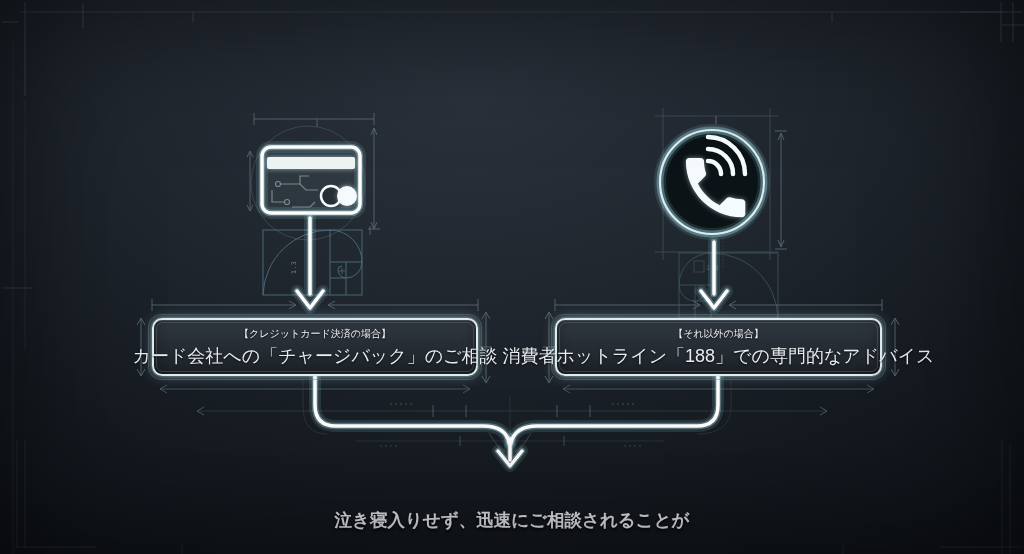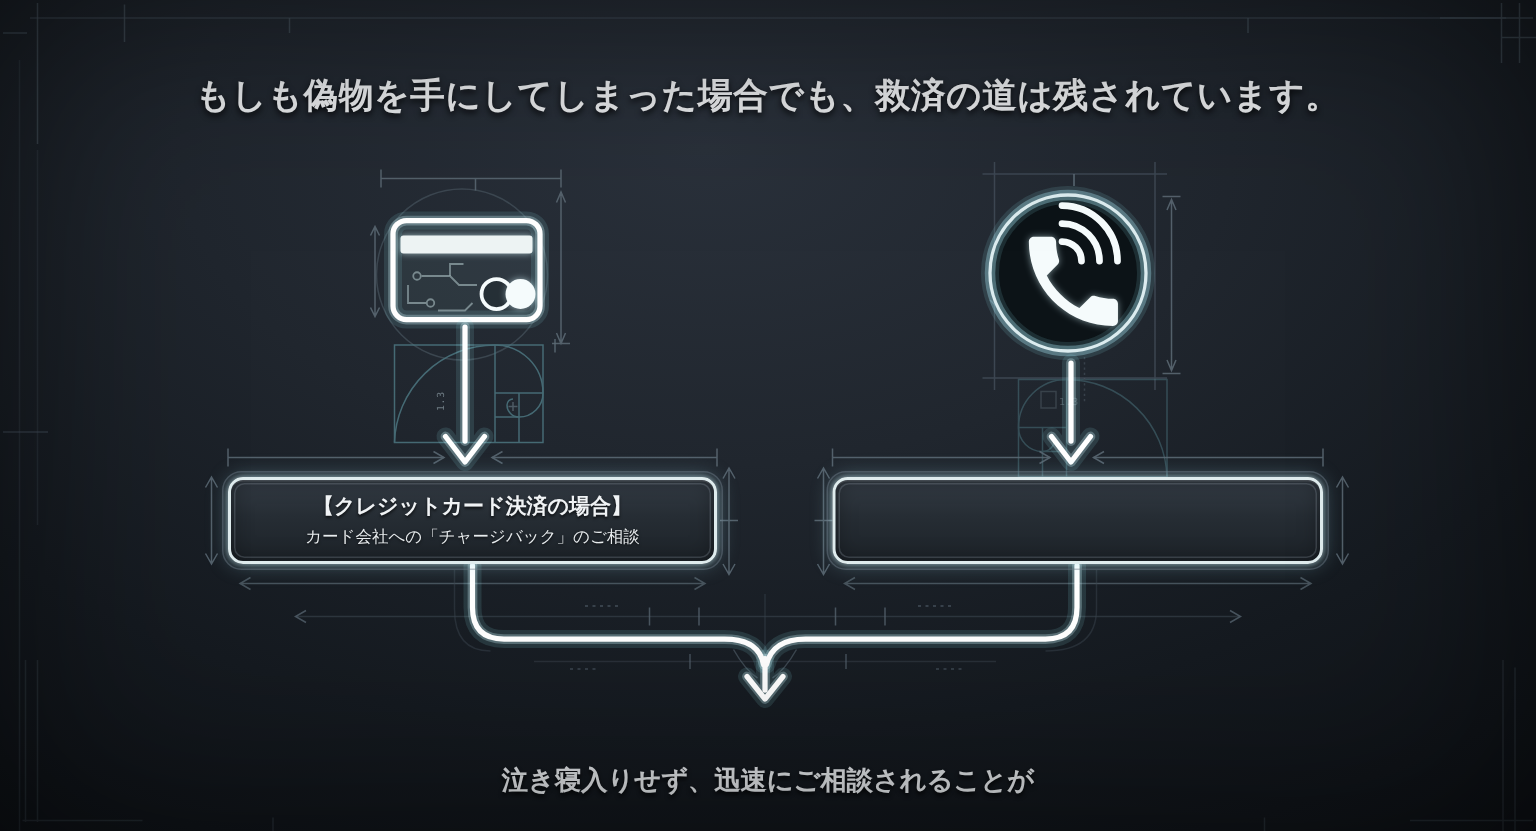--- a/index.html
+++ b/index.html
@@ -39,22 +39,22 @@
     box-shadow:0 0 14px rgba(160,225,240,.35),0 0 4px rgba(220,245,250,.6),
                inset 0 1px 0 rgba(255,255,255,.12),inset 0 0 14px rgba(0,0,0,.35);
     display:flex;flex-direction:column;justify-content:center;align-items:center;gap:3px;
   }
   .box::before{content:"";position:absolute;inset:2px;border:1px solid rgba(150,165,175,.25);
     border-radius:7px;pointer-events:none;}
   .box::after{content:"";position:absolute;inset:-6px;border:1px solid rgba(110,125,138,.45);
     border-radius:13px;pointer-events:none;}
   .box-left{left:152px;width:326px;}
   .box-right{left:555px;width:327px;}
-  .box-heading{font-size:14px;font-weight:700;color:#f0f3f5;text-shadow:0 1px 2px rgba(0,0,0,.7);white-space:nowrap;}
-  .box-body{font-size:11px;color:#e8ecee;text-shadow:0 1px 2px rgba(0,0,0,.7);white-space:nowrap;}
+  .box-heading{font-size:10px;font-weight:400;color:#f0f3f5;text-shadow:0 1px 2px rgba(0,0,0,.7);white-space:nowrap;}
+  .box-body{font-size:18px;color:#e8ecee;text-shadow:0 1px 2px rgba(0,0,0,.7);white-space:nowrap;}
   .footer{
     position:absolute;left:0;right:0;top:476px;text-align:center;
     font:700 17.5px "Liberation Serif","DejaVu Serif",serif;color:#dde0e3;
     line-height:29px;text-shadow:0 2px 3px rgba(0,0,0,.8);margin-top:30px;
   }
 </style>
 </head>
 <body>
 
 <div class="stage">
@@ -206,27 +206,28 @@
         <use href="#wStem" class="glowA"></use>
       <use href="#wMergeL" class="glowB"></use>
         <use href="#wMergeR" class="glowB"></use>
         <use href="#wStem" class="glowB"></use>
       <use href="#wMergeL" class="wire"></use>
         <use href="#wMergeR" class="wire"></use>
         <use href="#wStem" class="wire"></use>
     </g>
   </svg>
 
-  <div class="title">もしも偽物を手にしてしまった場合でも、救済の道は残されています。</div>
 
   <div class="box box-left">
     <div class="box-heading">【クレジットカード決済の場合】</div>
     <div class="box-body">カード会社への「チャージバック」のご相談</div>
   </div>
 
   <div class="box box-right">
+    <div class="box-heading">【それ以外の場合】</div>
+    <div class="box-body">消費者ホットライン「188」での専門的なアドバイス</div>
   </div>
 
   <div class="footer">
     <div>泣き寝入りせず、迅速にご相談されることが</div>
   </div>
 
 </div>
 
 </body></html>

